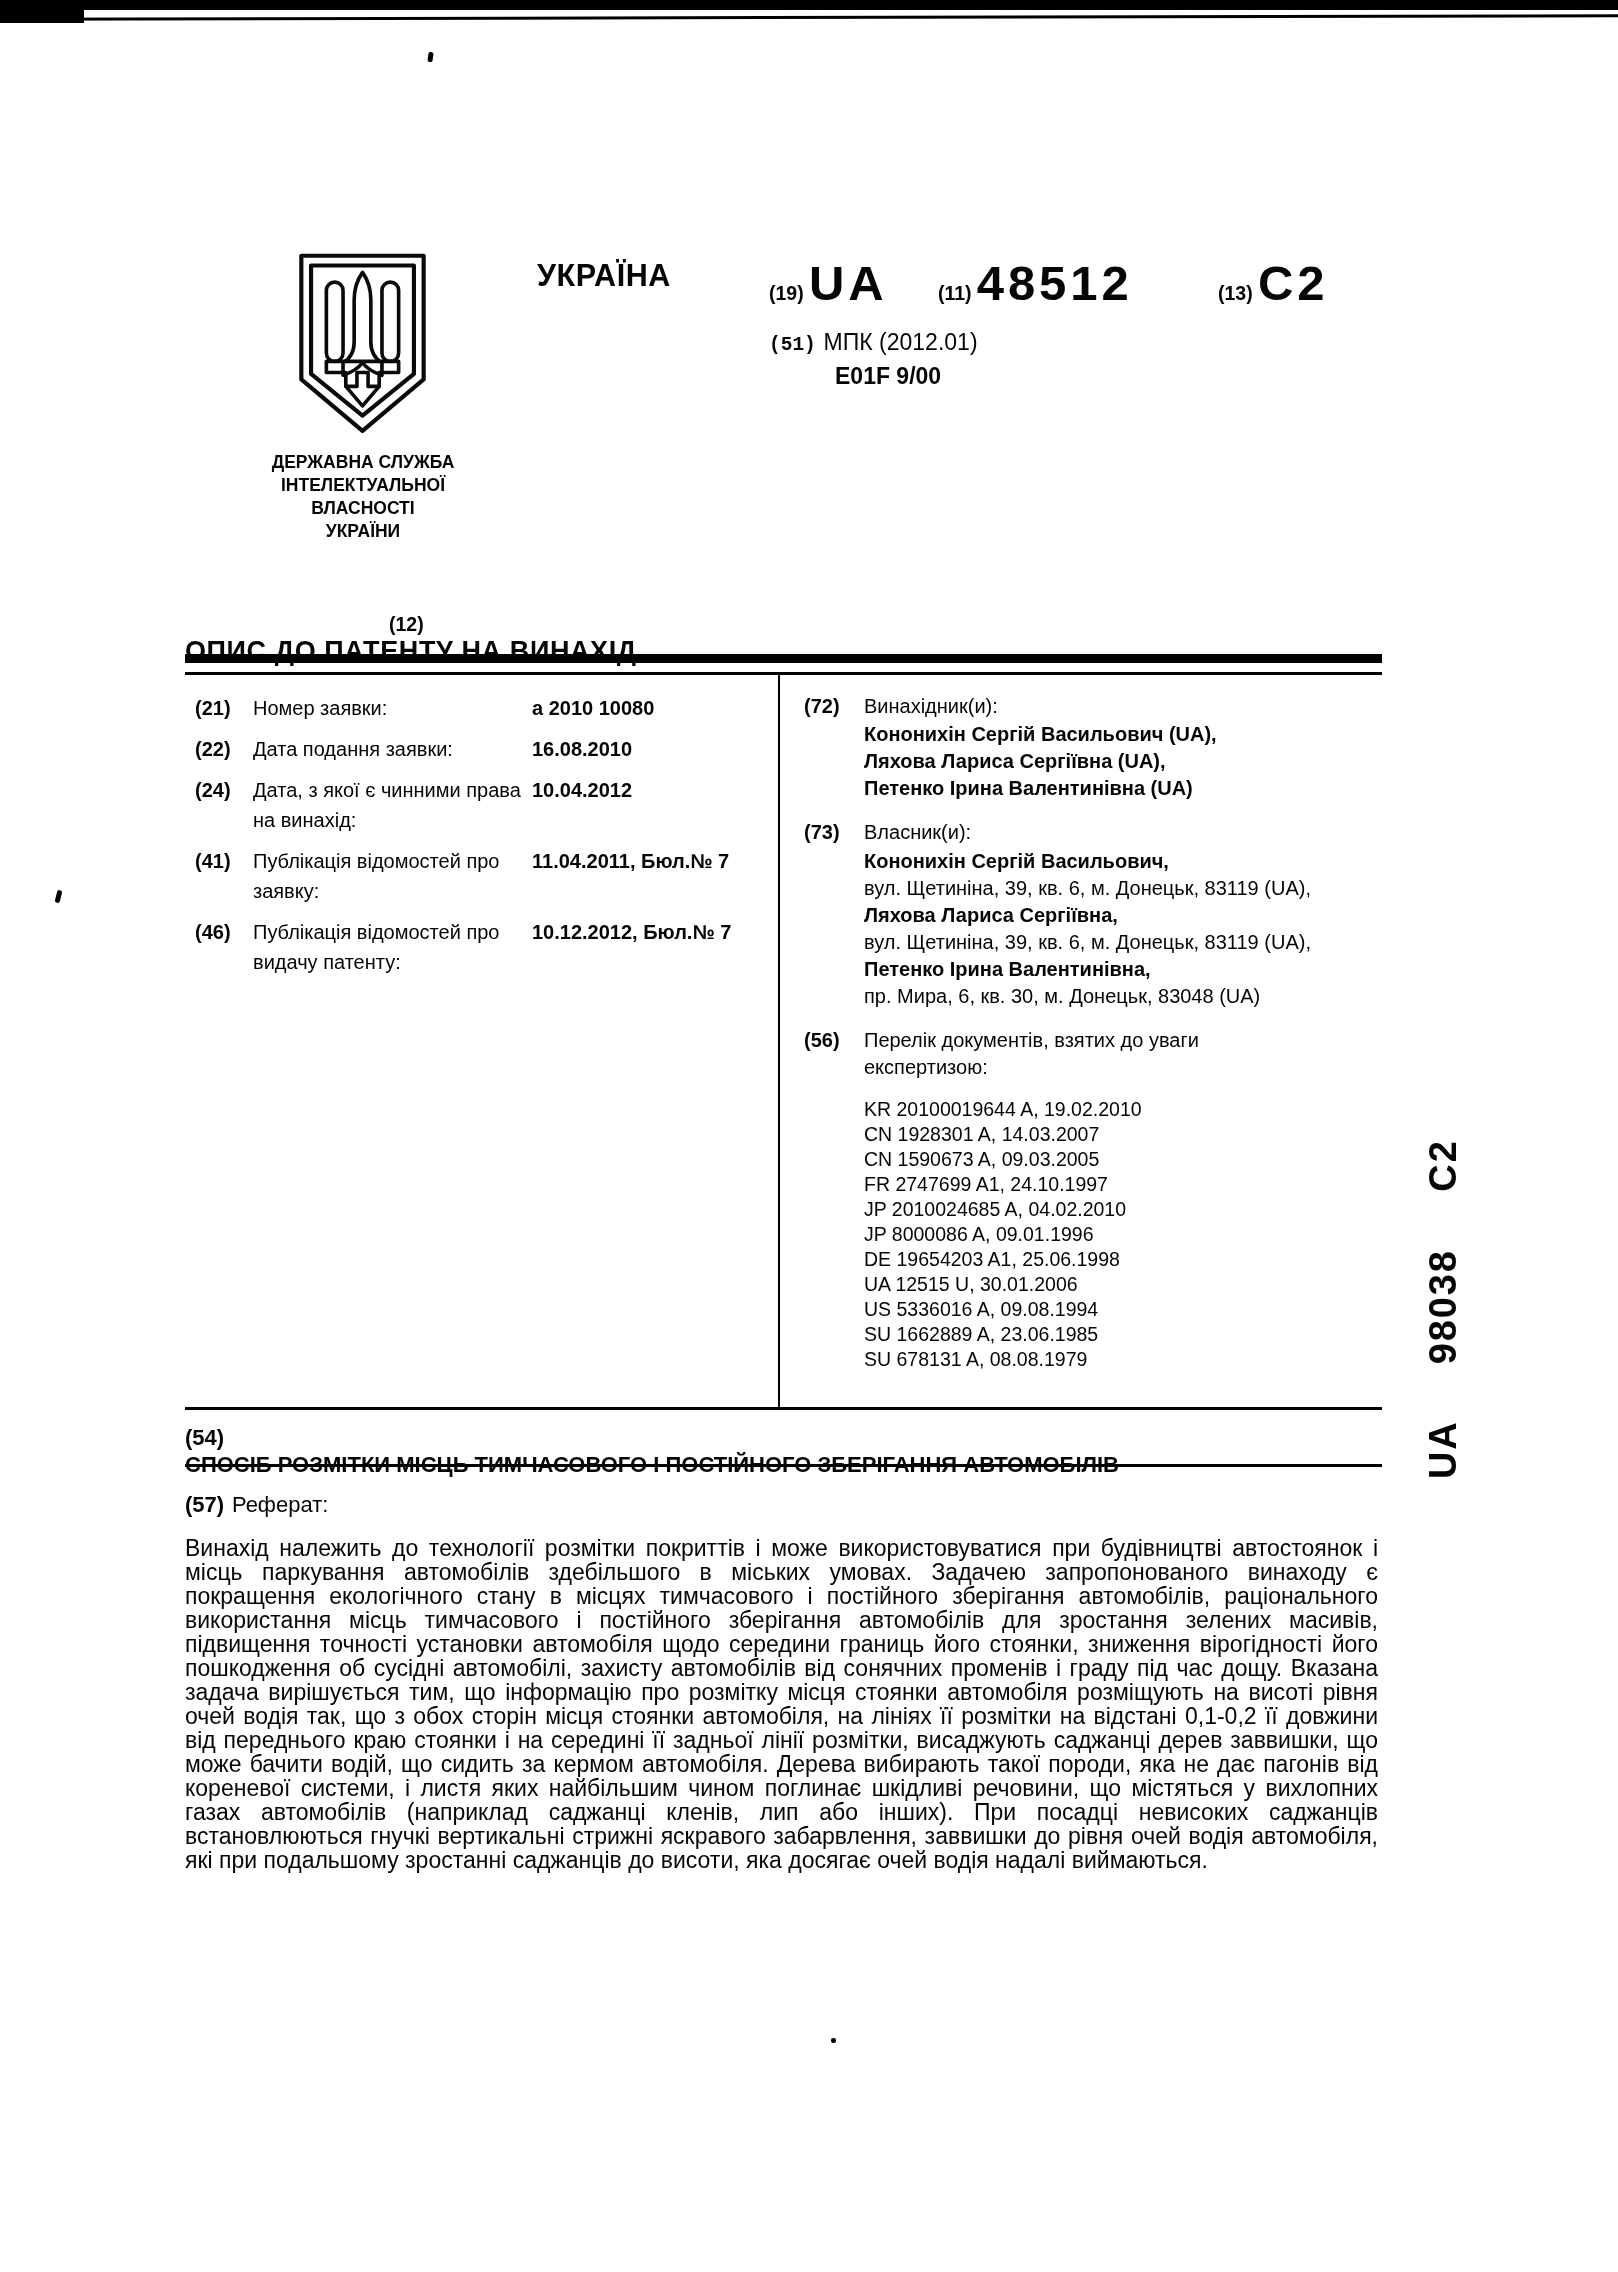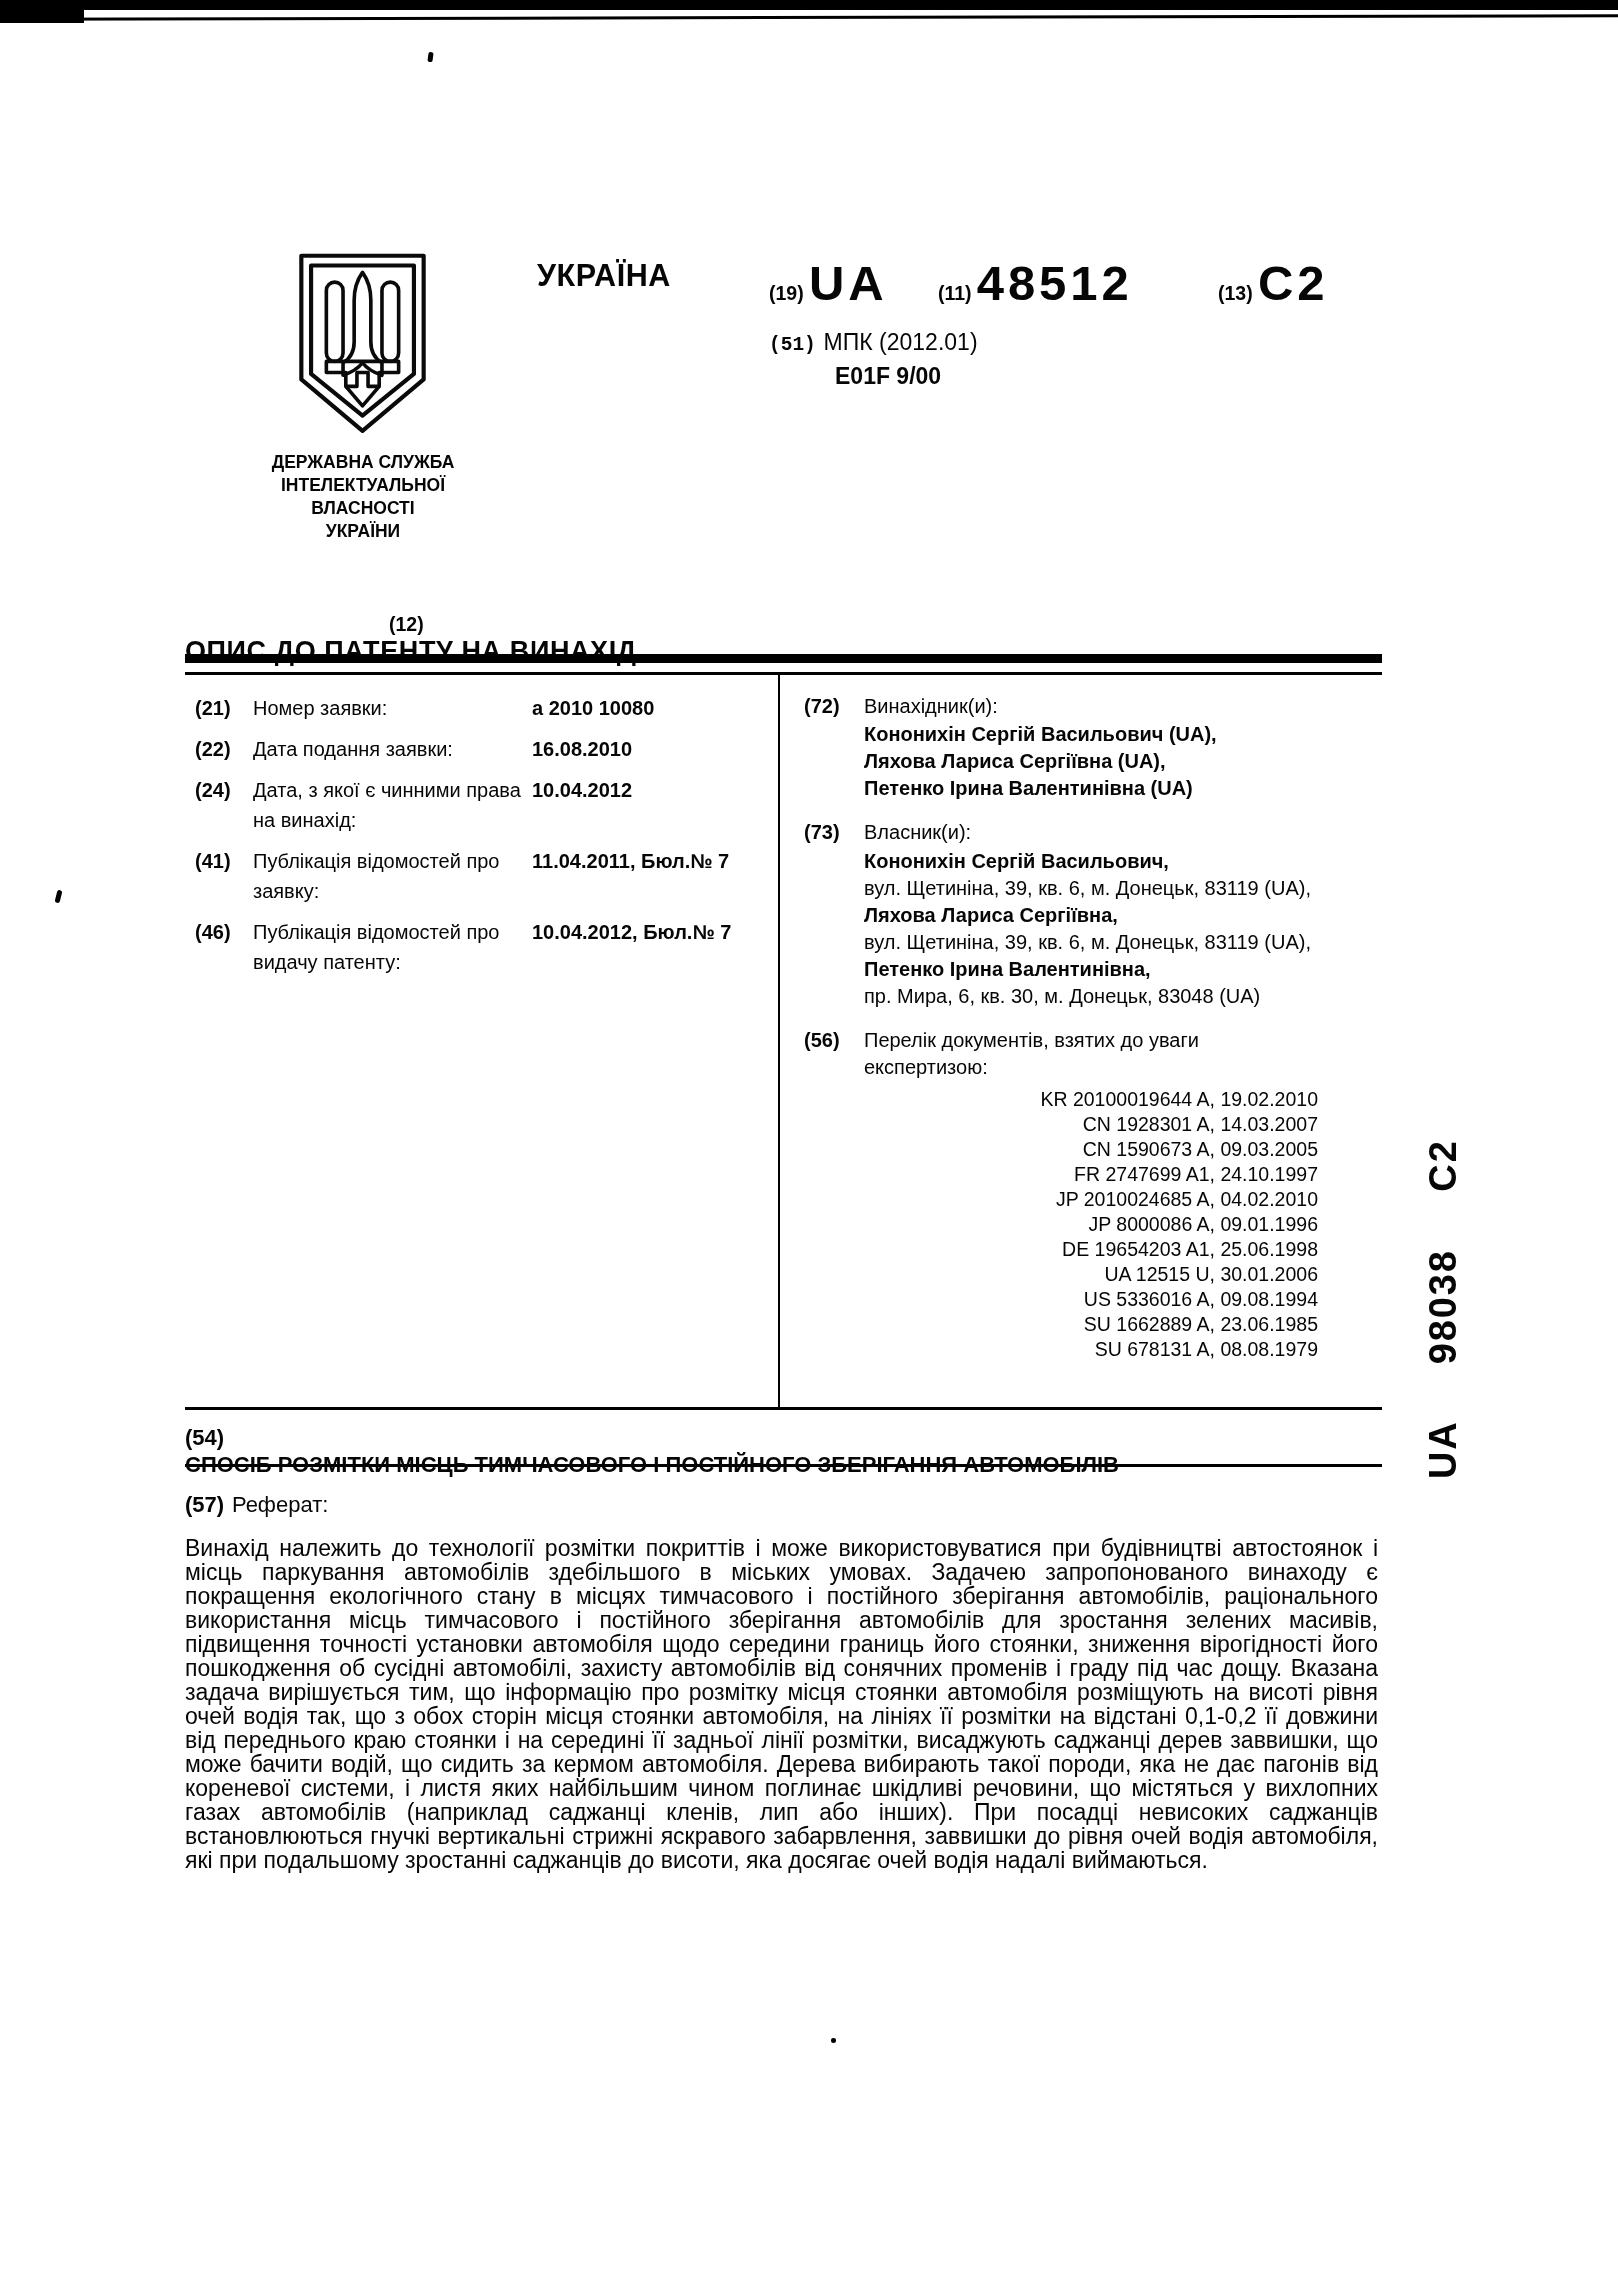--- a/index.html
+++ b/index.html
@@ -46,21 +46,21 @@
   .bvalue{font-weight:bold;}
   
   .biblio-right{left:804px;top:693px;width:571px;}
   .rblock{display:grid;grid-template-columns:60px 1fr;margin-bottom:17px;font-size:20px;line-height:27px;}
   .rtag{font-weight:bold;}
   .rcontent{max-width:454px;}
   .rlabel{margin-bottom:1.3px;}
   .inv-name{font-weight:bold;}
   .own-name{font-weight:bold;}
   .cite-label{max-width:415px;}
-  .cite-list{margin-top:6px;font-size:19.5px;line-height:25px;text-align:right;}
+  .cite-list{margin-top:16px;font-size:19.5px;line-height:25px;}
   
   .title54{left:185px;top:1424px;display:flex;font-weight:bold;font-size:22px;line-height:27px;flex-direction:column;}
   .title54 .ctag{margin-right:9px;}
   .abstract-head{left:185px;top:1492px;display:flex;font-size:22px;}
   .abstract-head .ctag{font-weight:bold;margin-right:7.8px;}
   .abstract-body{left:185px;top:1536px;width:1193px;font-size:23px;line-height:24px;text-align:justify;}
   
   .vertical{left:1422px;top:1479px;width:473px;height:51px;transform:rotate(-90deg);transform-origin:0 0;
             font-weight:bold;font-size:38px;letter-spacing:1.9px;word-spacing:45px;white-space:nowrap;}
   .emblem-box{left:293px;top:250px;}
@@ -153,21 +153,21 @@
 
     <div class="brow">
       <span class="btag">(41)</span>
       <span class="blabel">Публікація відомостей про заявку:</span>
       <span class="bvalue">11.04.2011, Бюл.№ 7</span>
     </div>
 
     <div class="brow">
       <span class="btag">(46)</span>
       <span class="blabel">Публікація відомостей про видачу патенту:</span>
-      <span class="bvalue">10.04.2012, Бюл.№ 7</span>
+      <span class="bvalue">10.12.2012, Бюл.№ 7</span>
     </div>
   </div>
 
 <div class="abs biblio-right">
 
   <div class="rblock">
     <span class="rtag">(72)</span>
     <div class="rcontent">
       <div class="rlabel">Винахідник(и):</div>
       <div>

